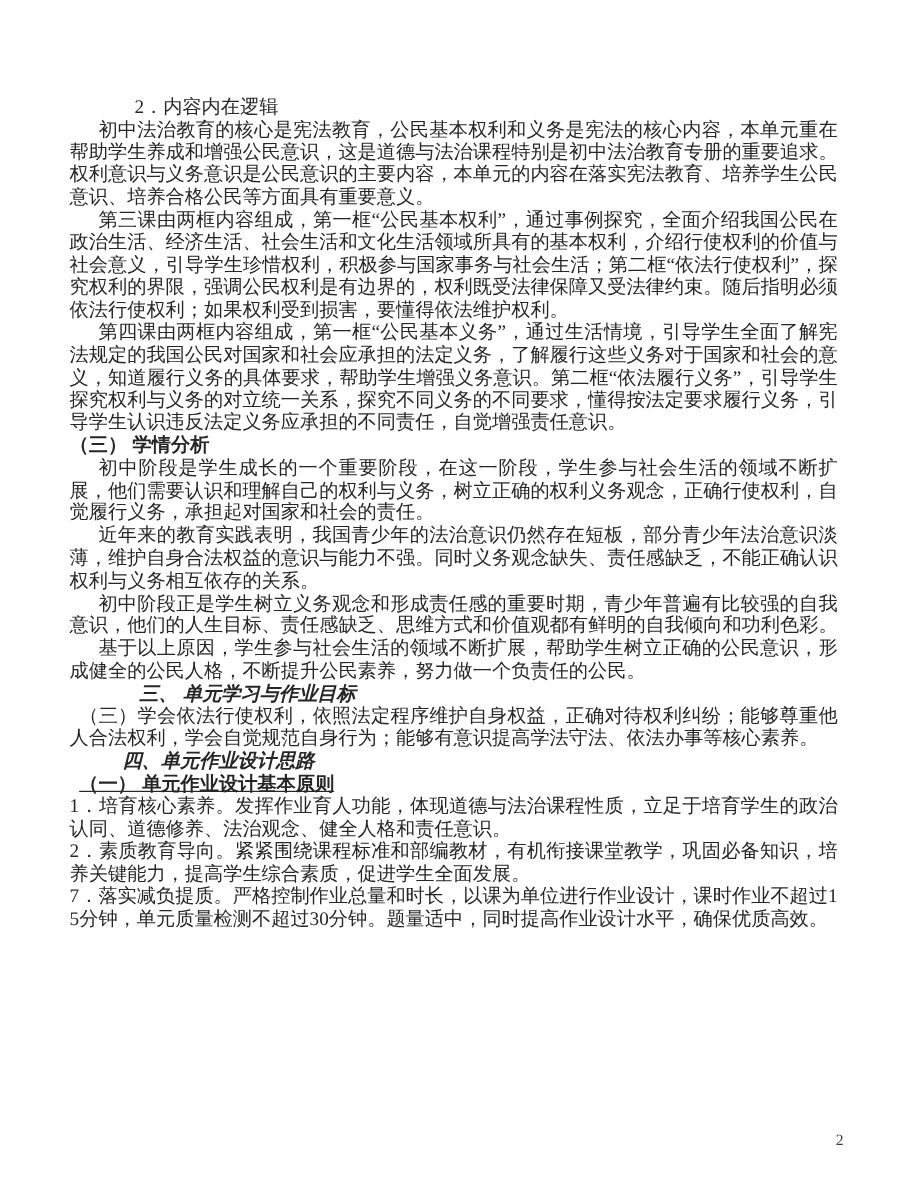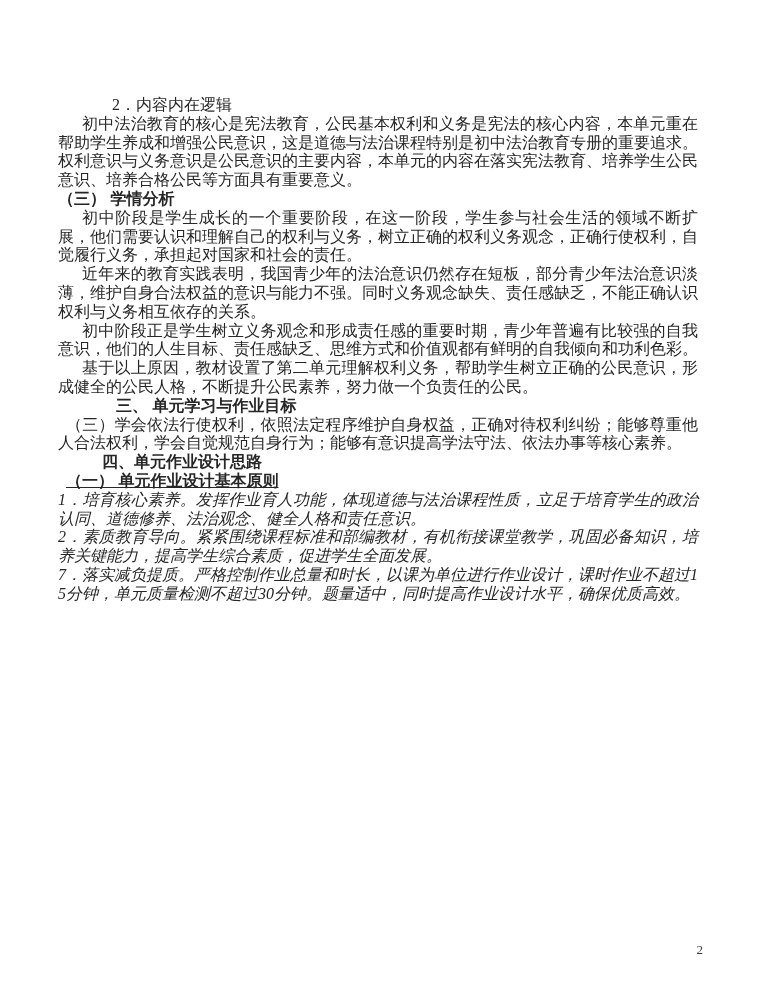--- a/index.html
+++ b/index.html
@@ -14,79 +14,81 @@
     background: #ffffff;
     overflow: hidden;
     font-family: "Liberation Serif", "DejaVu Serif", serif;
     color: #262626;
   }
   .content {
     position: absolute;
     left: 58px;
     top: 81px;
     width: 640px;
-    margin-top: 15px;
   }
   .content p {
     margin: 0;
     font-size: 16px;
     line-height: 18.8px;
     text-align: justify;
     text-justify: inter-ideograph;
     word-break: break-all;
   }
   
   .l-num { text-indent: 54px; }
   
   .para { text-indent: 24px; }
   
   .para-sm { text-indent: 8px; }
   
-  .item { text-indent: 0; font-style: italic; }
+  .item { text-indent: 0; }
   
   .h-sub {
     font-family: "Liberation Sans", "DejaVu Sans", sans-serif;
     font-weight: bold;
     font-size: 16px;
     line-height: 20px;
     text-align: right;
   }
   .h-sub.ind { padding-left: 8px; text-decoration: underline; }
   
   .h-big {
     font-family: "Liberation Sans", "DejaVu Sans", sans-serif;
     font-weight: bold;
     font-size: 19px;
     line-height: 28px;
     text-align: right;
     word-break: keep-all;
+    font-style: italic;
   }
   .hb-3 { padding-left: 58px; }
   .hb-4 { padding-left: 44px; }
   .pagenum {
     position: absolute;
     right: 67px;
     bottom: 42px;
     font-size: 13px;
     color: #3a3a3a;
     font-family: "Liberation Serif", "DejaVu Serif", serif;
   }
 </style>
 </head>
 <body>
 
 <div class="page">
   <div class="content">
     <p class="l-num">2．内容内在逻辑</p>
     <p class="para">初中法治教育的核心是宪法教育，公民基本权利和义务是宪法的核心内容，本单元重在帮助学生养成和增强公民意识，这是道德与法治课程特别是初中法治教育专册的重要追求。权利意识与义务意识是公民意识的主要内容，本单元的内容在落实宪法教育、培养学生公民意识、培养合格公民等方面具有重要意义。</p>
+    <p class="para">第三课由两框内容组成，第一框“公民基本权利”，通过事例探究，全面介绍我国公民在政治生活、经济生活、社会生活和文化生活领域所具有的基本权利，介绍行使权利的价值与社会意义，引导学生珍惜权利，积极参与国家事务与社会生活；第二框“依法行使权利”，探究权利的界限，强调公民权利是有边界的，权利既受法律保障又受法律约束。随后指明必须依法行使权利；如果权利受到损害，要懂得依法维护权利。</p>
+    <p class="para">第四课由两框内容组成，第一框“公民基本义务”，通过生活情境，引导学生全面了解宪法规定的我国公民对国家和社会应承担的法定义务，了解履行这些义务对于国家和社会的意义，知道履行义务的具体要求，帮助学生增强义务意识。第二框“依法履行义务”，引导学生探究权利与义务的对立统一关系，探究不同义务的不同要求，懂得按法定要求履行义务，引导学生认识违反法定义务应承担的不同责任，自觉增强责任意识。</p>
     <p class="h-sub">（三） 学情分析</p>
     <p class="para">初中阶段是学生成长的一个重要阶段，在这一阶段，学生参与社会生活的领域不断扩展，他们需要认识和理解自己的权利与义务，树立正确的权利义务观念，正确行使权利，自觉履行义务，承担起对国家和社会的责任。</p>
     <p class="para">近年来的教育实践表明，我国青少年的法治意识仍然存在短板，部分青少年法治意识淡薄，维护自身合法权益的意识与能力不强。同时义务观念缺失、责任感缺乏，不能正确认识权利与义务相互依存的关系。</p>
     <p class="para">初中阶段正是学生树立义务观念和形成责任感的重要时期，青少年普遍有比较强的自我意识，他们的人生目标、责任感缺乏、思维方式和价值观都有鲜明的自我倾向和功利色彩。</p>
-    <p class="para">基于以上原因，教材设置了第二单元理解权利义务，帮助学生树立正确的公民意识，形成健全的公民人格，不断提升公民素养，努力做一个负责任的公民。</p>
+    <p class="para">基于以上原因，学生参与社会生活的领域不断扩展，帮助学生树立正确的公民意识，形成健全的公民人格，不断提升公民素养，努力做一个负责任的公民。</p>
     <p class="h-big hb-3">三、 单元学习与作业目标</p>
     <p class="para-sm">（三）学会依法行使权利，依照法定程序维护自身权益，正确对待权利纠纷；能够尊重他人合法权利，学会自觉规范自身行为；能够有意识提高学法守法、依法办事等核心素养。</p>
     <p class="h-big hb-4">四、单元作业设计思路</p>
     <p class="h-sub ind">（一） 单元作业设计基本原则</p>
     <p class="item">1．培育核心素养。发挥作业育人功能，体现道德与法治课程性质，立足于培育学生的政治认同、道德修养、法治观念、健全人格和责任意识。</p>
     <p class="item">2．素质教育导向。紧紧围绕课程标准和部编教材，有机衔接课堂教学，巩固必备知识，培养关键能力，提高学生综合素质，促进学生全面发展。</p>
     <p class="item">7．落实减负提质。严格控制作业总量和时长，以课为单位进行作业设计，课时作业不超过15分钟，单元质量检测不超过30分钟。题量适中，同时提高作业设计水平，确保优质高效。</p>
   </div>
   <div class="pagenum">2</div>
 </div>

